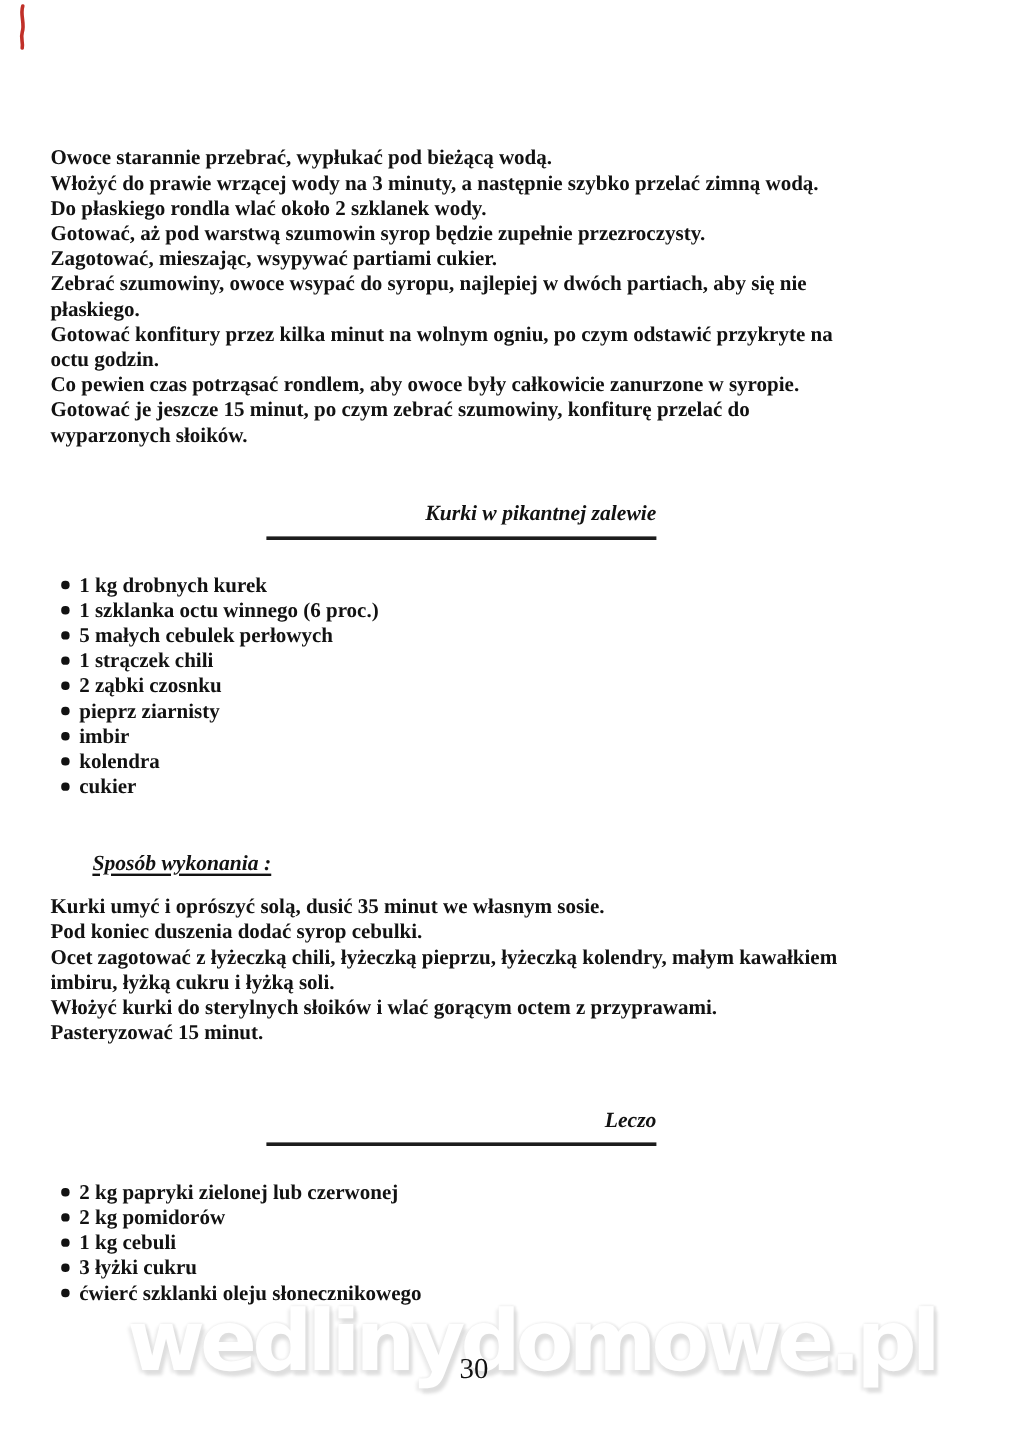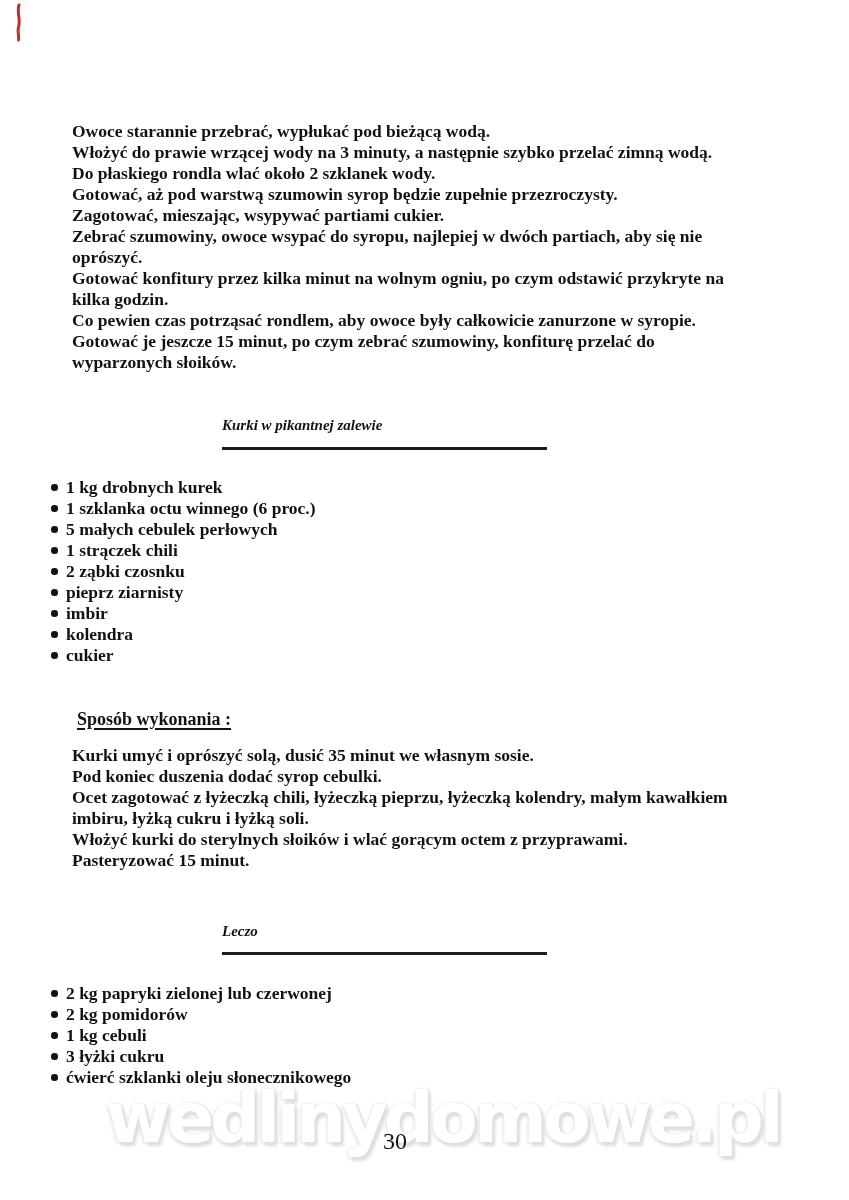--- a/index.html
+++ b/index.html
@@ -6,35 +6,35 @@
   .page {
     position:relative;
     width:849px; height:1200px;
     background:#ffffff;
     font-family:"Liberation Serif","DejaVu Serif",serif;
     color:#121212;
     overflow:hidden;
   }
   .para {
     position:absolute;
-    left:72px;
+    left:42px;
     font-size:17.5px;
     line-height:21px;
     font-weight:bold;
     white-space:nowrap;
   }
   .para div { height:21px; }
   #intro-para   { top:121px; }
   #method-para  { top:745px; }
 
   .section-title {
     position:absolute;
     left:222px; width:325px;
-    text-align:left;
-    font-size:15px;
+    text-align:right;
+    font-size:18px;
     font-weight:bold;
     font-style:italic;
     white-space:nowrap;
   }
   #recipe1-title { top:417px; }
   #recipe2-title { top:923px; }
 
   .title-rule {
     position:absolute;
     left:222px; width:325px; height:3px;
@@ -66,20 +66,21 @@
     width:6.5px; height:6.5px;
     border-radius:50%;
     background:#121212;
   }
 
   .method-heading {
     position:absolute;
     left:77px; top:709px;
     font-size:18px;
     font-weight:bold;
+    font-style:italic;
     text-decoration:underline;
     text-underline-offset:3px;
     text-decoration-thickness:1.5px;
     white-space:nowrap;
   }
 
   .watermark {
     position:absolute;
     left:106px; top:1077px;
     font-family:"DejaVu Sans","Liberation Sans",sans-serif;
@@ -118,23 +119,23 @@
     <path d="M7,3 C4.5,11 9,17 6.5,25 C5,30 7.5,34 6.5,38" fill="none" stroke="#c03028" stroke-width="3" stroke-linecap="round"></path>
   </svg>
 
   <div class="para" id="intro-para">
     <div>Owoce starannie przebrać, wypłukać pod bieżącą wodą.</div>
     <div>Włożyć do prawie wrzącej wody na 3 minuty, a następnie szybko przelać zimną wodą.</div>
     <div>Do płaskiego rondla wlać około 2 szklanek wody.</div>
     <div>Gotować, aż pod warstwą szumowin syrop będzie zupełnie przezroczysty.</div>
     <div>Zagotować, mieszając, wsypywać partiami cukier.</div>
     <div>Zebrać szumowiny, owoce wsypać do syropu, najlepiej w dwóch partiach, aby się nie</div>
-    <div>oprószyć.</div>
+    <div>płaskiego.</div>
     <div>Gotować konfitury przez kilka minut na wolnym ogniu, po czym odstawić przykryte na</div>
-    <div>kilka godzin.</div>
+    <div>octu godzin.</div>
     <div>Co pewien czas potrząsać rondlem, aby owoce były całkowicie zanurzone w syropie.</div>
     <div>Gotować je jeszcze 15 minut, po czym zebrać szumowiny, konfiturę przelać do</div>
     <div>wyparzonych słoików.</div>
   </div>
 
   <div class="section-title" id="recipe1-title">Kurki w pikantnej zalewie</div>
   <div class="title-rule" id="recipe1-rule"></div>
 
   <ul class="ing-list" id="ingredients-1">
     <li><span class="bullet"></span><span>1 kg drobnych kurek</span></li>

